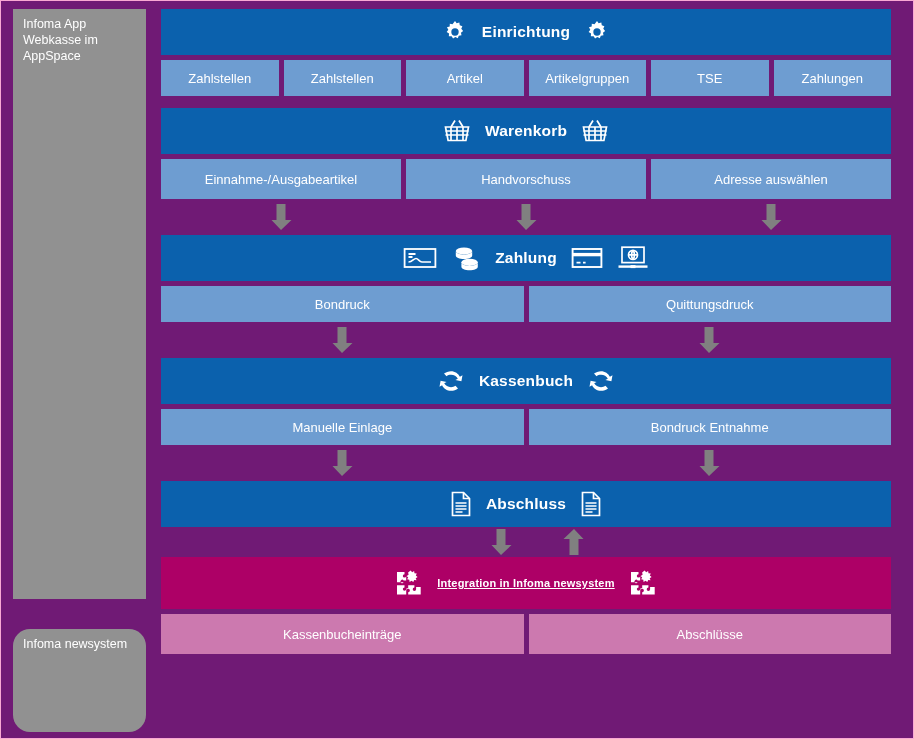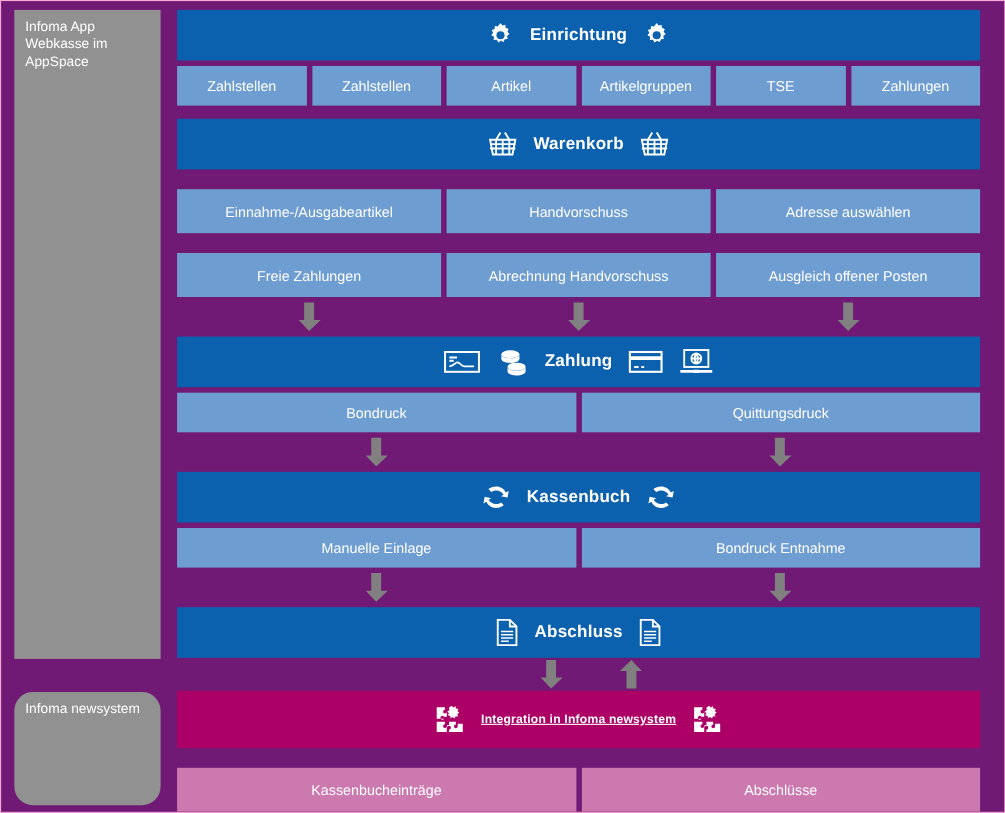--- a/index.html
+++ b/index.html
@@ -76,21 +76,21 @@
     font-size: 13px;
     height: 36px;
     display: flex;
     align-items: center;
     justify-content: center;
     text-align: center;
     padding: 16px 4px;
     box-sizing: border-box;
   }
   .chip.pink { background: #CC79AF; }
-  .chip.tall { height: 40px; margin-top: 13px; }
+  .chip.tall { height: 40px; }
   .arrow-row {
     position: relative;
     height: 36px;
   }
   .arrow {
     position: absolute;
     top: 4px;
     width: 26px;
     height: 28px;
   }
@@ -151,25 +151,20 @@
           <path d="M2.5 13h23M2.5 17h23M8 9v13.5M14 9v13.5M20 9v13.5"></path>
         </svg>
       </span>
     </div>
 
     <div class="row">
       <div class="chip tall">Einnahme-/Ausgabeartikel</div>
       <div class="chip tall">Handvorschuss</div>
       <div class="chip tall">Adresse auswählen</div>
     </div>
-    <div class="row">
-      <div class="chip tall">Freie Zahlungen</div>
-      <div class="chip tall">Abrechnung Handvorschuss</div>
-      <div class="chip tall">Ausgleich offener Posten</div>
-    </div>
 
     <div class="arrow-row">
       <span class="arrow" style="left:107px">
         <svg class="ico" width="26" height="28" viewBox="0 0 26 28" fill="#808080">
             <path d="M8.5 1h9v16h6L13 27 3.5 17h5z"></path>
           </svg>
       </span>
       <span class="arrow" style="left:352px">
         <svg class="ico" width="26" height="28" viewBox="0 0 26 28" fill="#808080">
             <path d="M8.5 1h9v16h6L13 27 3.5 17h5z"></path>

